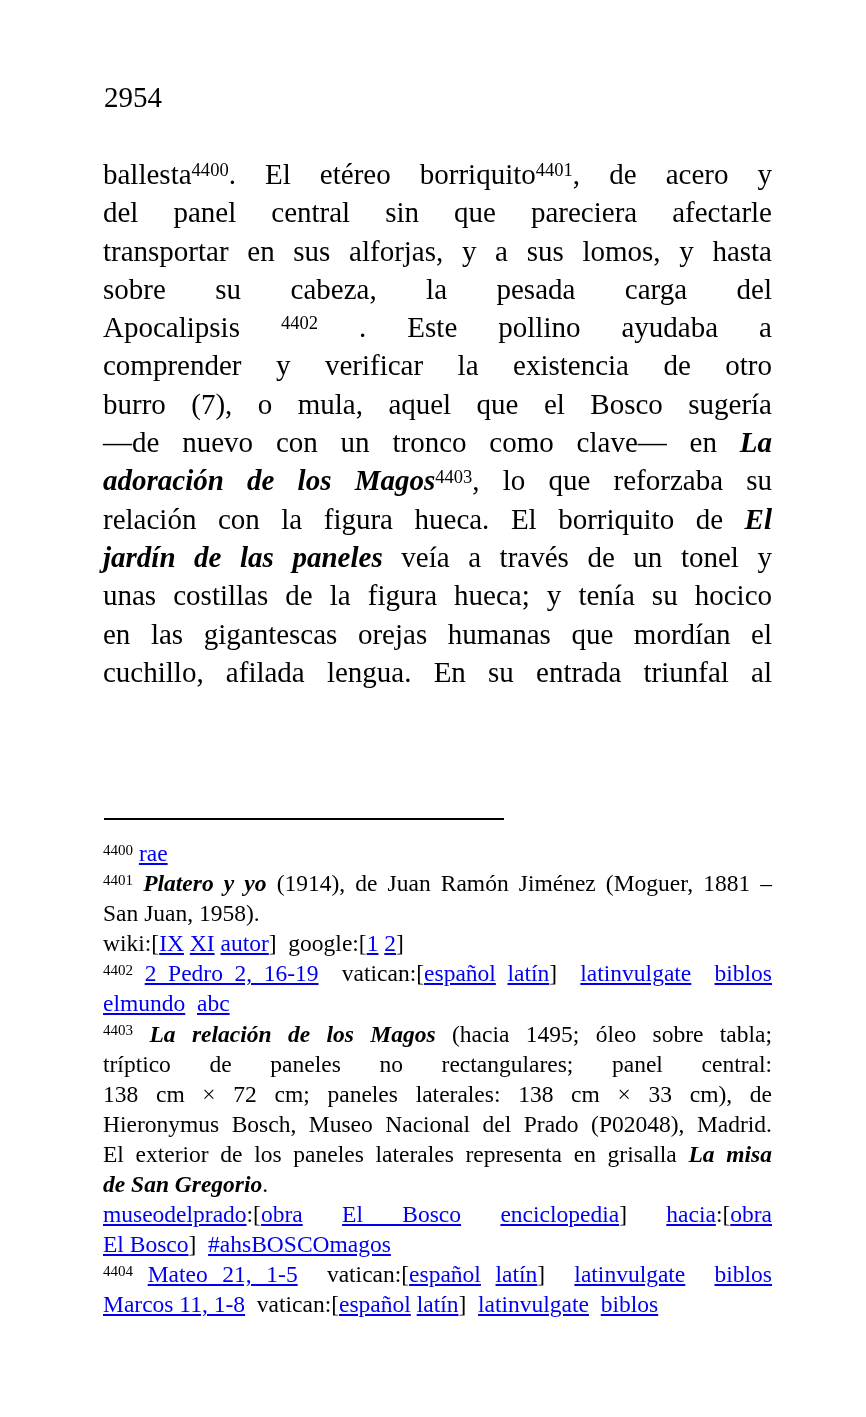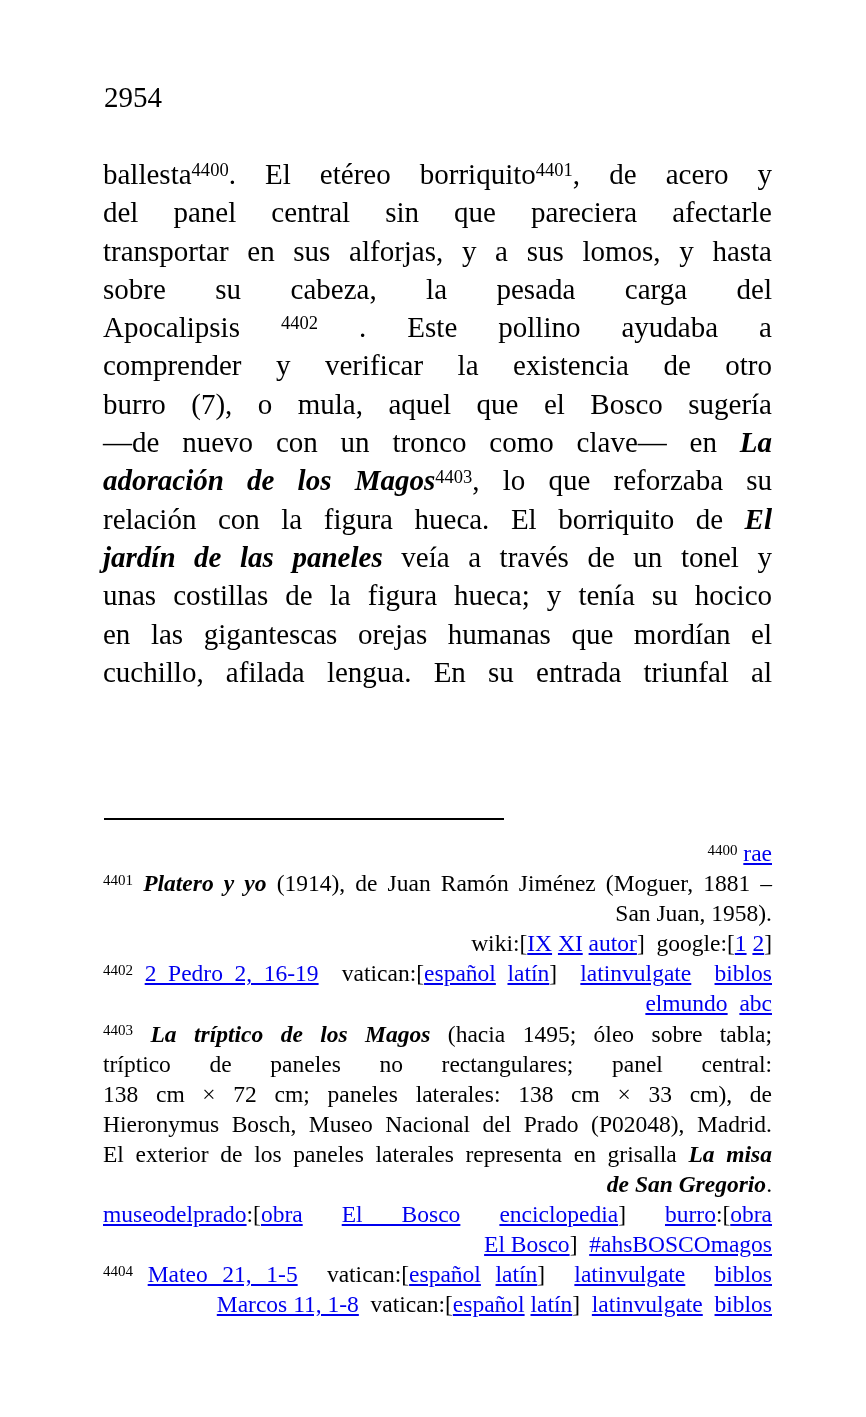--- a/index.html
+++ b/index.html
@@ -31,21 +31,21 @@
   .body-text .line { height: 38.3px; }
   .footnotes {
     position: absolute;
     left: 79px;
     top: 838px;
     width: 669px;
     font-size: 23.5px;
     line-height: 30.1px;
   }
   .footnotes .line { height: 30.1px; }
-  .line { text-align: right; white-space: normal; }
+  .line { text-align: left; white-space: normal; }
   .line.just { text-align: justify; text-align-last: justify; }
   .it { font-style: italic; font-weight: bold; }
   .lnk {
     color: var(--link, #0000EE);
     text-decoration: underline;
     cursor: pointer;
   }
   .sup {
     font-size: 0.64em;
     line-height: 0;
@@ -91,27 +91,27 @@
       <div>
         <div class="line just"><sup class="sup">4401</sup> <span class="it">Platero y yo</span> (1914), de Juan Ramón Jiménez (Moguer, 1881 –</div>
         <div class="line">San Juan, 1958).</div>
         <div class="line">wiki:[<a class="lnk">IX</a> <a class="lnk">XI</a> <a class="lnk">autor</a>]&nbsp; google:[<a class="lnk">1</a> <a class="lnk">2</a>]</div>
       </div>
       <div>
         <div class="line just"><sup class="sup">4402</sup> <a class="lnk">2 Pedro 2, 16-19</a>&nbsp; vatican:[<a class="lnk">español</a> <a class="lnk">latín</a>]&nbsp; <a class="lnk">latinvulgate</a>&nbsp; <a class="lnk">biblos</a></div>
         <div class="line"><a class="lnk">elmundo</a>&nbsp; <a class="lnk">abc</a></div>
       </div>
       <div>
-        <div class="line just"><sup class="sup">4403</sup> <span class="it">La tríptico de los Magos</span> (hacia 1495; óleo sobre tabla;</div>
+        <div class="line just"><sup class="sup">4403</sup> <span class="it">La relación de los Magos</span> (hacia 1495; óleo sobre tabla;</div>
         <div class="line just">tríptico de paneles no rectangulares; panel central:</div>
         <div class="line just">138&nbsp;cm&nbsp;×&nbsp;72&nbsp;cm; paneles laterales: 138 cm × 33 cm), de</div>
         <div class="line just">Hieronymus Bosch, Museo Nacional del Prado (P02048), Madrid.</div>
         <div class="line just">El exterior de los paneles laterales representa en grisalla <span class="it">La misa</span></div>
         <div class="line"><span class="it">de San Gregorio</span>.</div>
-        <div class="line just"><a class="lnk">museodelprado</a>:[<a class="lnk">obra</a> <a class="lnk">El Bosco</a> <a class="lnk">enciclopedia</a>] <a class="lnk">burro</a>:[<a class="lnk">obra</a></div>
+        <div class="line just"><a class="lnk">museodelprado</a>:[<a class="lnk">obra</a> <a class="lnk">El Bosco</a> <a class="lnk">enciclopedia</a>] <a class="lnk">hacia</a>:[<a class="lnk">obra</a></div>
         <div class="line"><a class="lnk">El Bosco</a>]&nbsp; <a class="lnk">#ahsBOSCOmagos</a></div>
       </div>
       <div>
         <div class="line just"><sup class="sup">4404</sup> <a class="lnk">Mateo 21, 1-5</a>&nbsp; vatican:[<a class="lnk">español</a> <a class="lnk">latín</a>]&nbsp; <a class="lnk">latinvulgate</a>&nbsp; <a class="lnk">biblos</a></div>
         <div class="line"><a class="lnk">Marcos 11, 1-8</a>&nbsp; vatican:[<a class="lnk">español</a> <a class="lnk">latín</a>]&nbsp; <a class="lnk">latinvulgate</a>&nbsp; <a class="lnk">biblos</a></div>
       </div>
     </div>
 </div>
 
 </body></html>

